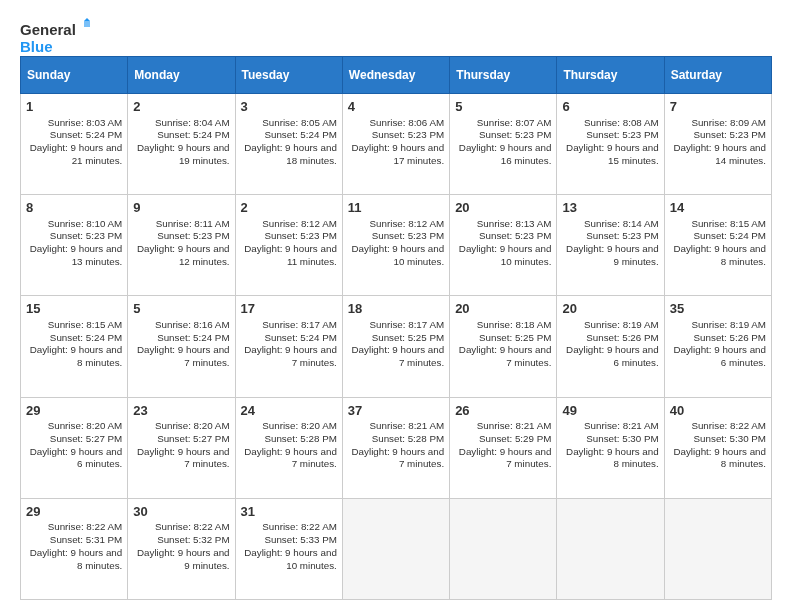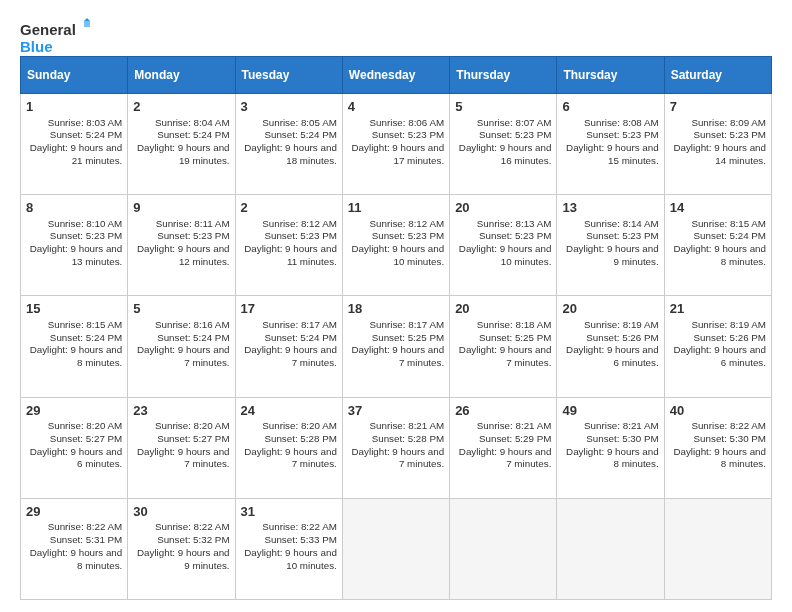--- a/index.html
+++ b/index.html
@@ -191,21 +191,21 @@
           </td>
           <td>
             <span class="day-num">20</span>
             <div class="day-info">Sunrise: 8:18 AM<br>Sunset: 5:25 PM<br>Daylight: 9 hours and 7 minutes.</div>
           </td>
           <td>
             <span class="day-num">20</span>
             <div class="day-info">Sunrise: 8:19 AM<br>Sunset: 5:26 PM<br>Daylight: 9 hours and 6 minutes.</div>
           </td>
           <td>
-            <span class="day-num">21</span>
+            <span class="day-num">35</span>
             <div class="day-info">Sunrise: 8:19 AM<br>Sunset: 5:26 PM<br>Daylight: 9 hours and 6 minutes.</div>
           </td>
         </tr>
         <tr>
           <td>
             <span class="day-num">29</span>
             <div class="day-info">Sunrise: 8:20 AM<br>Sunset: 5:27 PM<br>Daylight: 9 hours and 6 minutes.</div>
           </td>
           <td>
             <span class="day-num">23</span>

